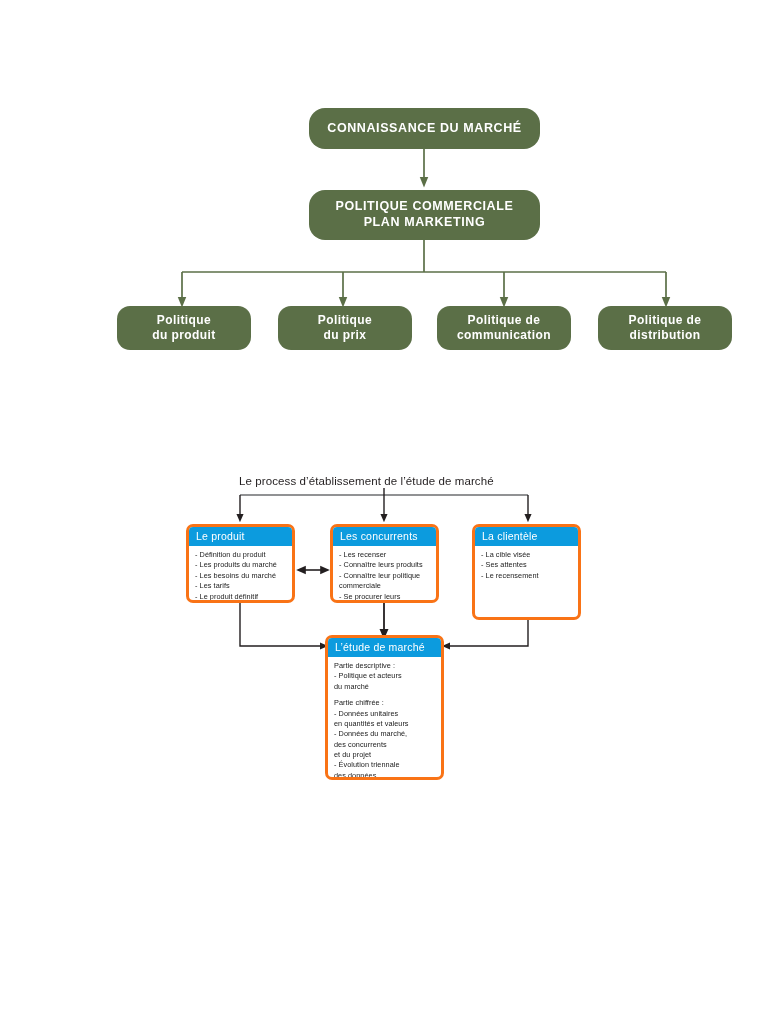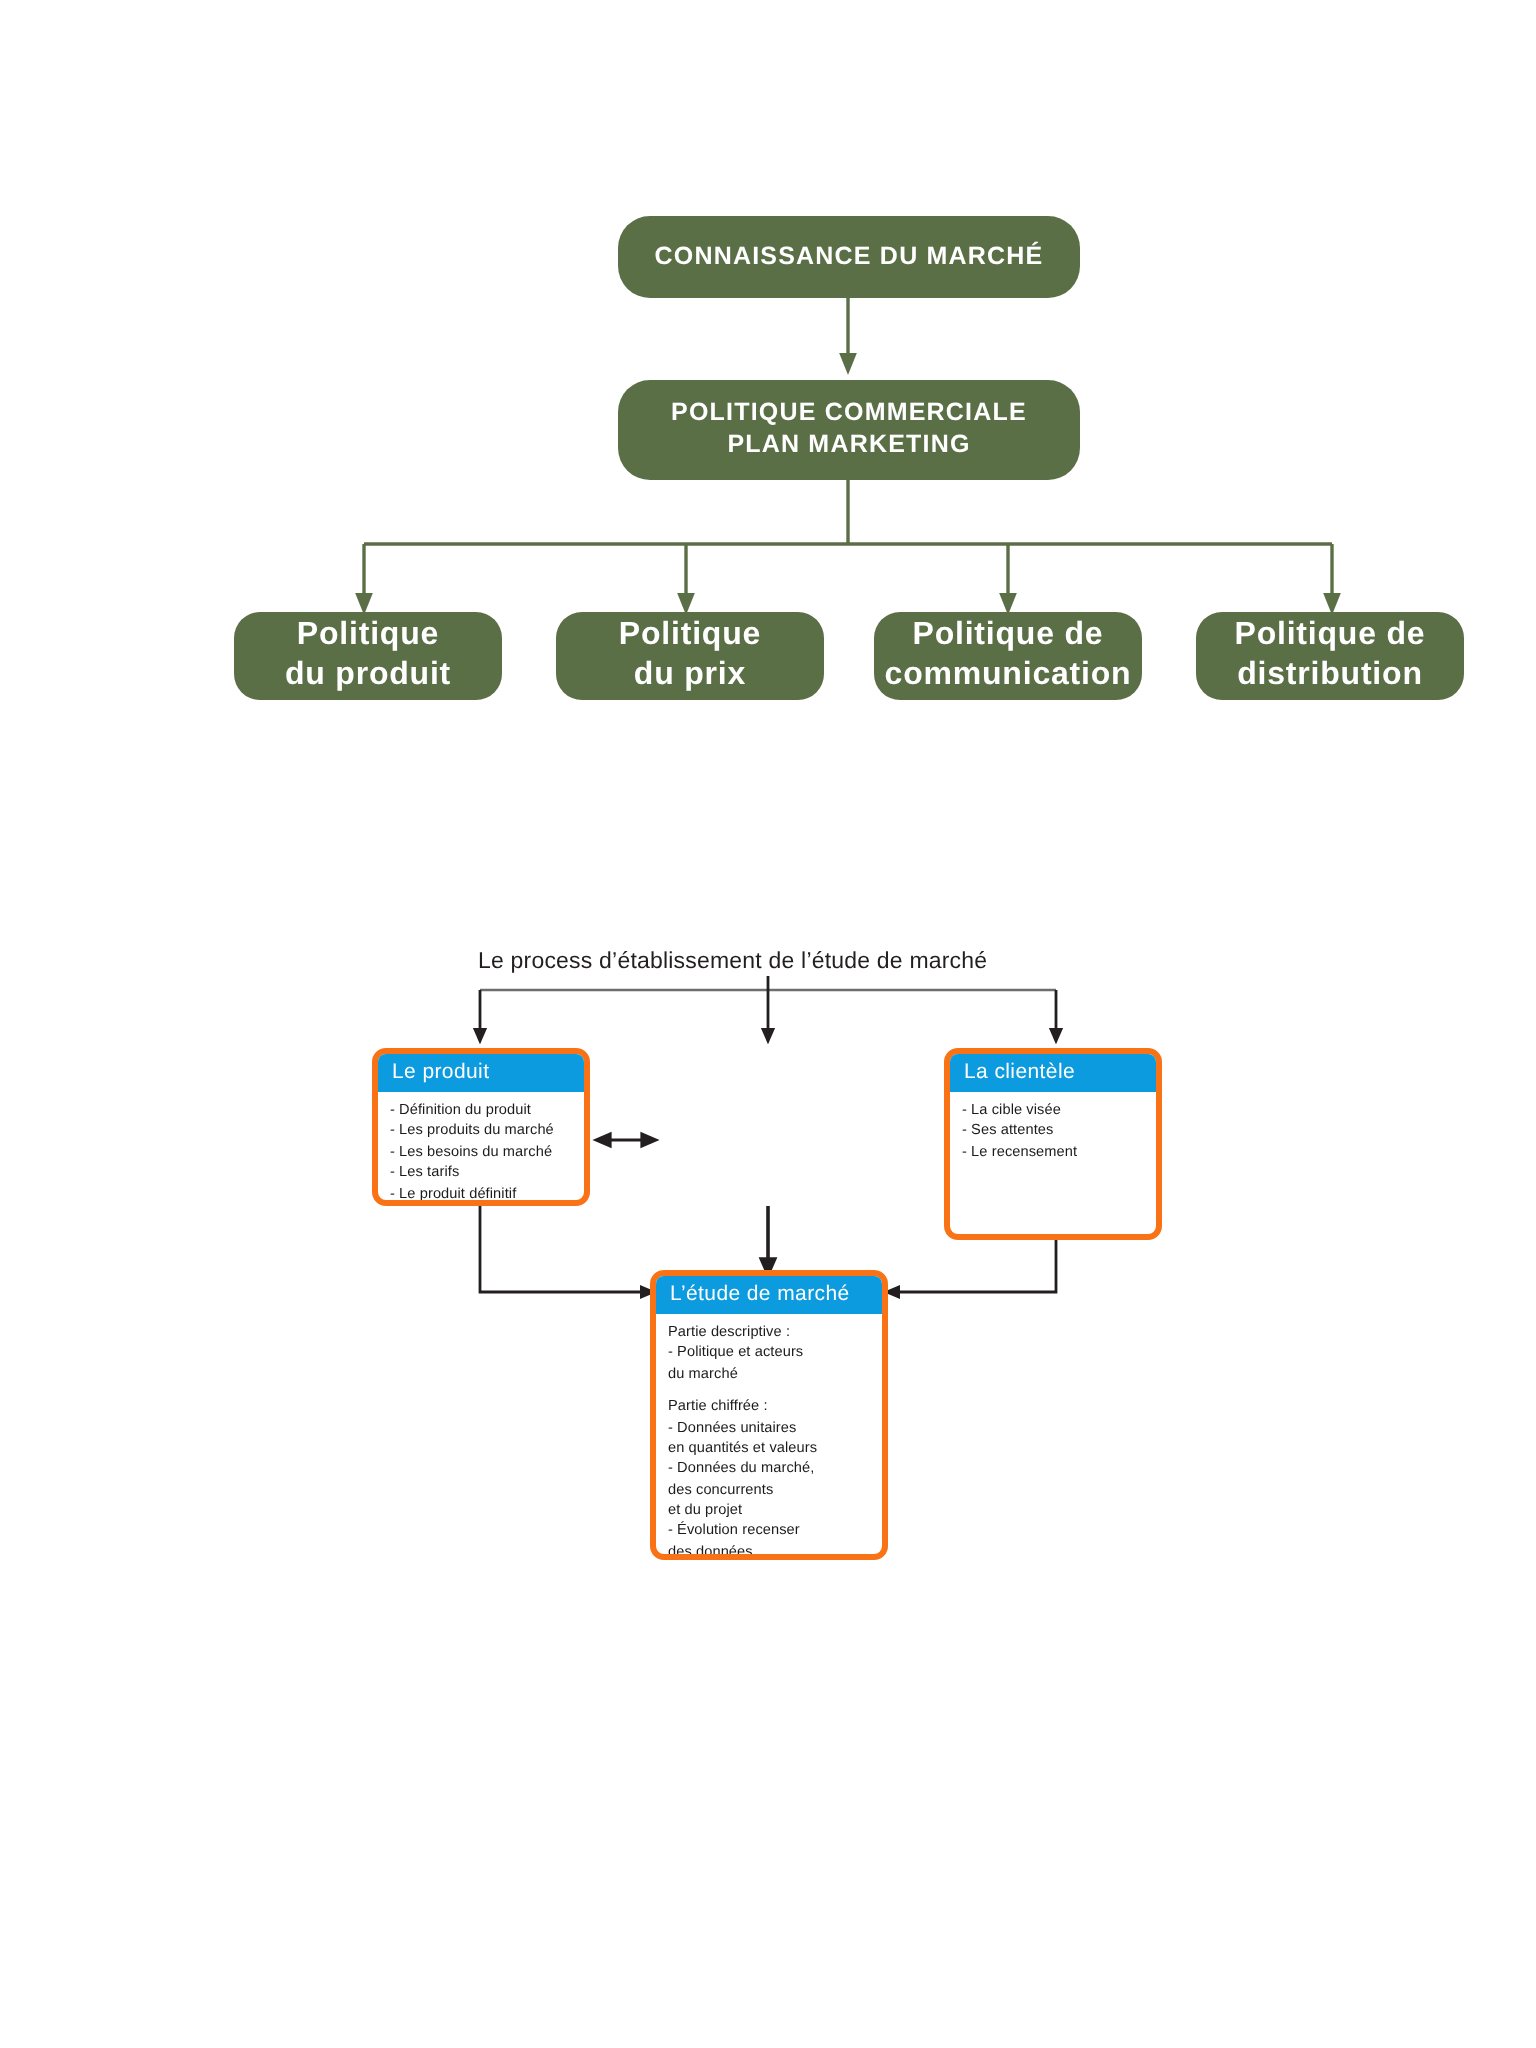--- a/index.html
+++ b/index.html
@@ -39,21 +39,21 @@
     letter-spacing: 0.4px;
     line-height: 1.25;
     box-sizing: border-box;
   }
   .green-box.top {
     border-radius: 16px;
     font-size: 12.5px;
     letter-spacing: 0.6px;
   }
   .green-box.leaf {
-    font-size: 16px;
+    font-size: 12px;
     border-radius: 13px;
   }
   .gb-text { display: block; white-space: pre-line; }
 
   
   .connectors {
     position: absolute;
     left: 0; top: 0;
     width: 768px;
     height: 1024px;
@@ -172,20 +172,30 @@
     <div class="card-header">Le produit</div>
     <div class="card-body">
       <div>- Définition du produit</div>
       <div>- Les produits du marché</div>
       <div>- Les besoins du marché</div>
       <div>- Les tarifs</div>
       <div>- Le produit définitif</div>
     </div>
   </div>
 
+  <div class="card" style="left:330px; top:524px; width:109px; height:79px;">
+    <div class="card-header">Les concurrents</div>
+    <div class="card-body">
+      <div>- Les recenser</div>
+      <div>- Connaître leurs produits</div>
+      <div>- Connaître leur politique
+commerciale</div>
+      <div>- Se procurer leurs comptes</div>
+    </div>
+  </div>
 
   <div class="card" style="left:472px; top:524px; width:109px; height:96px;">
     <div class="card-header">La clientèle</div>
     <div class="card-body">
       <div>- La cible visée</div>
       <div>- Ses attentes</div>
       <div>- Le recensement</div>
     </div>
   </div>
 
@@ -195,18 +205,18 @@
       <div>Partie descriptive :</div>
       <div>- Politique et acteurs</div>
       <div>du marché</div>
       <div class="spacer"></div>
       <div>Partie chiffrée :</div>
       <div>- Données unitaires</div>
       <div>en quantités et valeurs</div>
       <div>- Données du marché,</div>
       <div>des concurrents</div>
       <div>et du projet</div>
-      <div>- Évolution recenser</div>
+      <div>- Évolution triennale</div>
       <div>des données</div>
     </div>
   </div>
 
 </div>
 
 </body></html>

